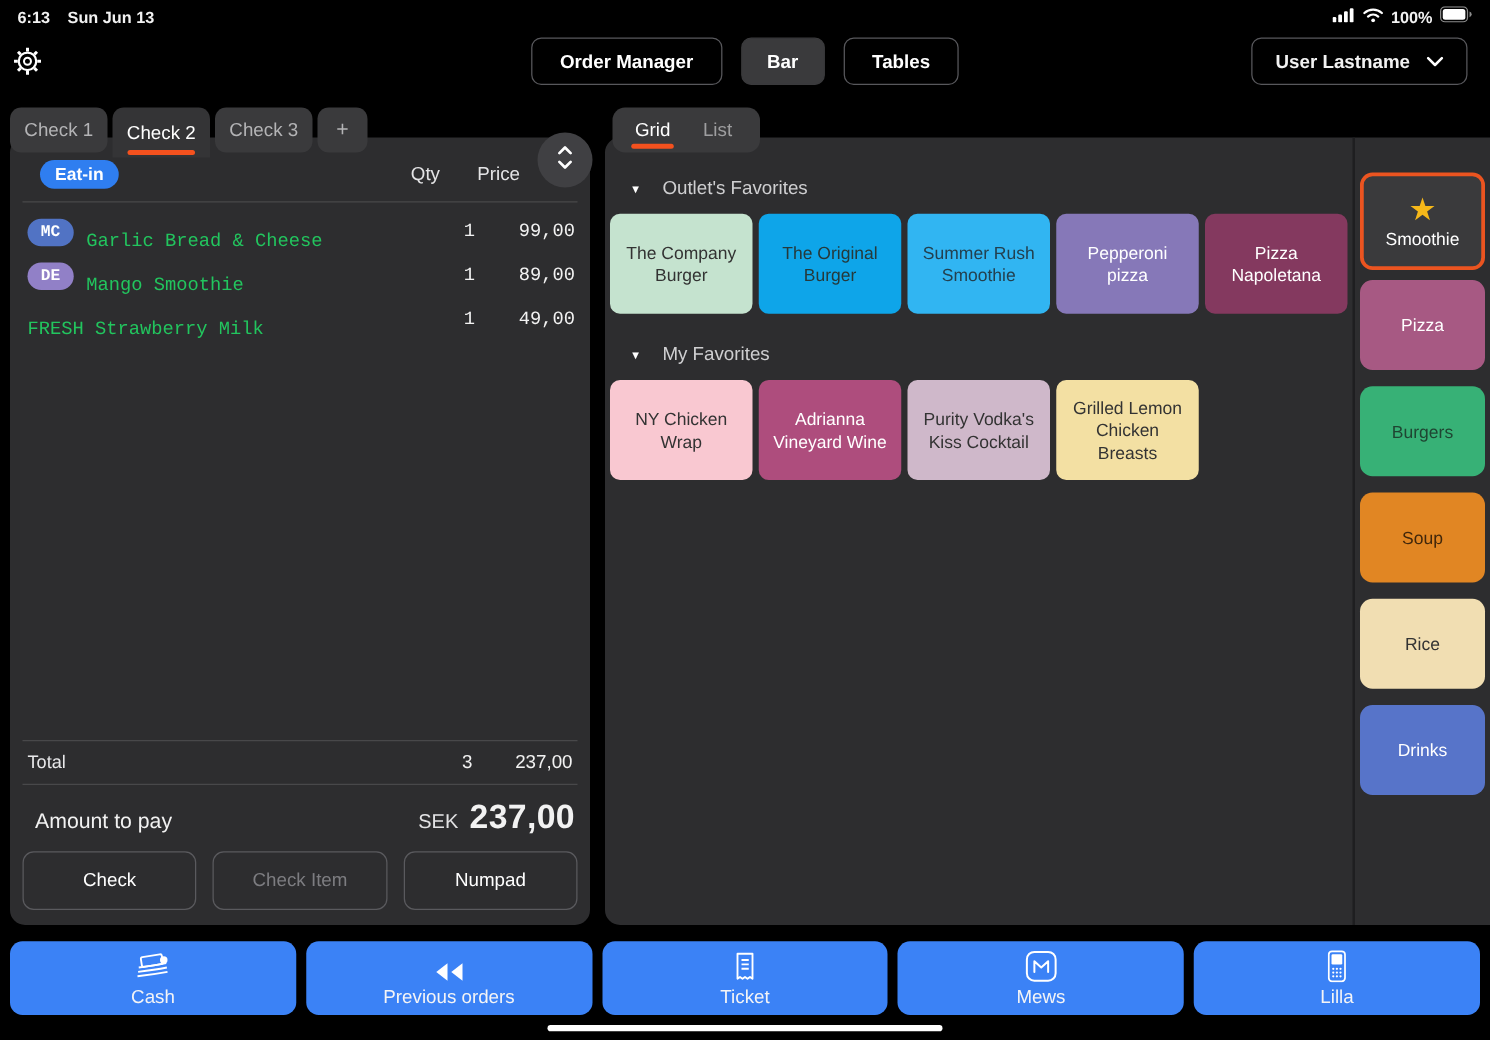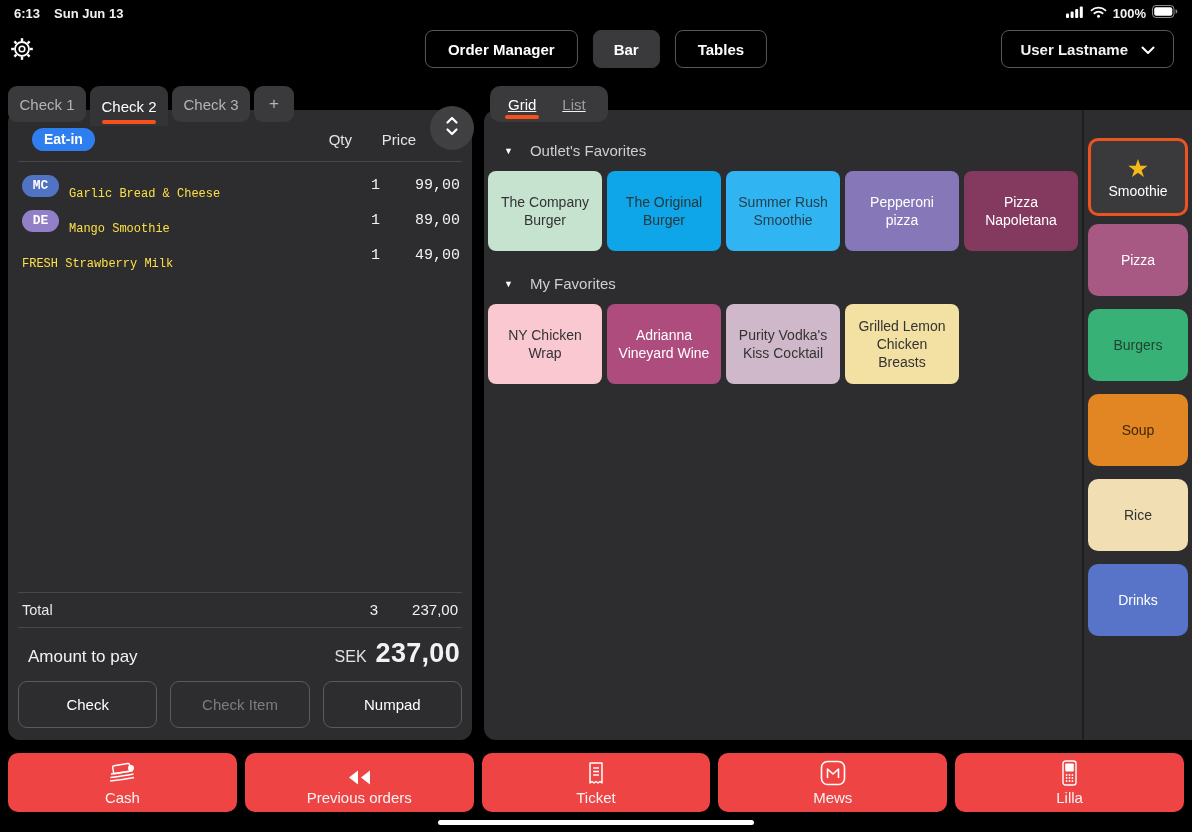--- a/index.html
+++ b/index.html
@@ -44,40 +44,40 @@
   .col-qty { width:46px; text-align:right; }
   .col-price { width:64px; text-align:right; }
   .hspacer { flex:1; }
   .sort-btn { position:absolute; right:-12px; top:-4px; width:44px; height:44px;
     border-radius:50%; background:#404043; display:flex; align-items:center;
     justify-content:center; cursor:pointer; }
   .items { padding:6px 0 0;font-family:Liberation Mono, monospace; }
   .item-row { display:flex; align-items:center; height:35px; padding:0 12px 0 14px; cursor:pointer; }
   .item-badge { width:37px; height:22px; border-radius:11px; color:#fff; font-size:13px;
     font-weight:600; display:flex; align-items:center; justify-content:center; margin-right:10px; }
-  .item-name { flex:1; font-size:12px; color:#fde047; white-space:nowrap; overflow:hidden;margin-top:16px; }
+  .item-name { flex:1; font-size:15px; color:#22c55e; white-space:nowrap; overflow:hidden;margin-top:16px; }
   .item-qty { width:40px; text-align:right; font-size:15px; }
   .item-price { width:80px; text-align:right; font-size:15px; }
   .total-row { margin:0 10px; padding:8px 4px 9px; border-top:1px solid #48484a;
     border-bottom:1px solid #48484a; display:flex; align-items:center; font-size:14.5px; }
   .total-label { flex:1; color:#e8e8ea; }
   .amount-row { padding:10px 12px 10px 20px; display:flex; align-items:baseline; }
   .amount-label { flex:1; font-size:17px; }
   .amount-currency { font-size:16px; color:#e2e2e4; margin-right:9px; }
   .amount-value { font-size:27px; font-weight:700; letter-spacing:.3px; }
   .check-actions { display:flex; gap:13px; padding:2px 10px 12px; }
   .action-btn { flex:1; height:47px; border:1px solid #5a5a5e; border-radius:9px;
     background:transparent; color:#fff; font-size:15px; display:flex; align-items:center;
     justify-content:center; cursor:pointer; }
   .action-btn.disabled { color:#7d7d81; cursor:default; }
 
   
   .right-col { position:absolute; left:484px; right:0; top:86px; bottom:92px; }
   .view-tabs { position:relative; z-index:2; margin-left:6px; width:118px; height:36px;
-    background:#3a3a3c; border-radius:10px; display:flex; gap:26px; padding:0 18px;text-decoration:underline; }
+    background:#3a3a3c; border-radius:10px; display:flex; gap:26px; padding:0 18px; }
   .view-tab { font-size:15px; color:#9e9ea0; display:flex; align-items:center;
     position:relative; cursor:pointer; }
   .view-tab.active { color:#fff; }
   .view-tab.active::after { content:""; position:absolute; bottom:3px; left:50%;
     transform:translateX(-50%); width:34px; height:4px; border-radius:2px; background:#f4511e; }
   .menu-panel { position:absolute; left:0; right:0; top:24px; bottom:0; background:#2d2d2f;
     border-radius:12px 0 0 12px; z-index:1; }
   .menu-content { position:absolute; left:0; top:0; right:110px; bottom:0; overflow:hidden; }
   .v-divider { position:absolute; right:108px; top:0; bottom:0; width:2px; background:#1e1e20; }
   .section-header { display:flex; align-items:center; gap:17px; margin:32px 0 12px 20px;
@@ -92,21 +92,21 @@
   .cat-tile { width:100px; height:72px; margin:0 0 13px 0; border-radius:10px;
     display:flex; flex-direction:column; align-items:center; justify-content:center;
     gap:2px; font-size:14px; text-align:center; cursor:pointer; }
   .cat-tile.selected { height:78px; border:3px solid #eb5420; background:#3a3a3c;
     margin-bottom:8px; }
   .star-icon { font-size:25px; line-height:1; color:#f6b819; }
 
   
   .bottom-bar { position:absolute; left:8px; right:8px; bottom:20px; height:59px;
     display:flex; gap:8px; }
-  .bottom-btn { flex:1; background:#ef4444; border-radius:10px; display:flex;
+  .bottom-btn { flex:1; background:#3b82f6; border-radius:10px; display:flex;
     flex-direction:column; align-items:center; justify-content:center; gap:3px;
     cursor:pointer; }
   .bottom-btn .icon-slot { height:26px; display:flex; align-items:flex-end; justify-content:center; }
   .bottom-label { font-size:15px; color:#f4f4f6; }
   .home-indicator { position:absolute; bottom:7px; left:50%; transform:translateX(-50%);
     width:316px; height:5px; border-radius:3px; background:#fff; cursor:grab; }
 </style>
 </head>
 <body>
 

